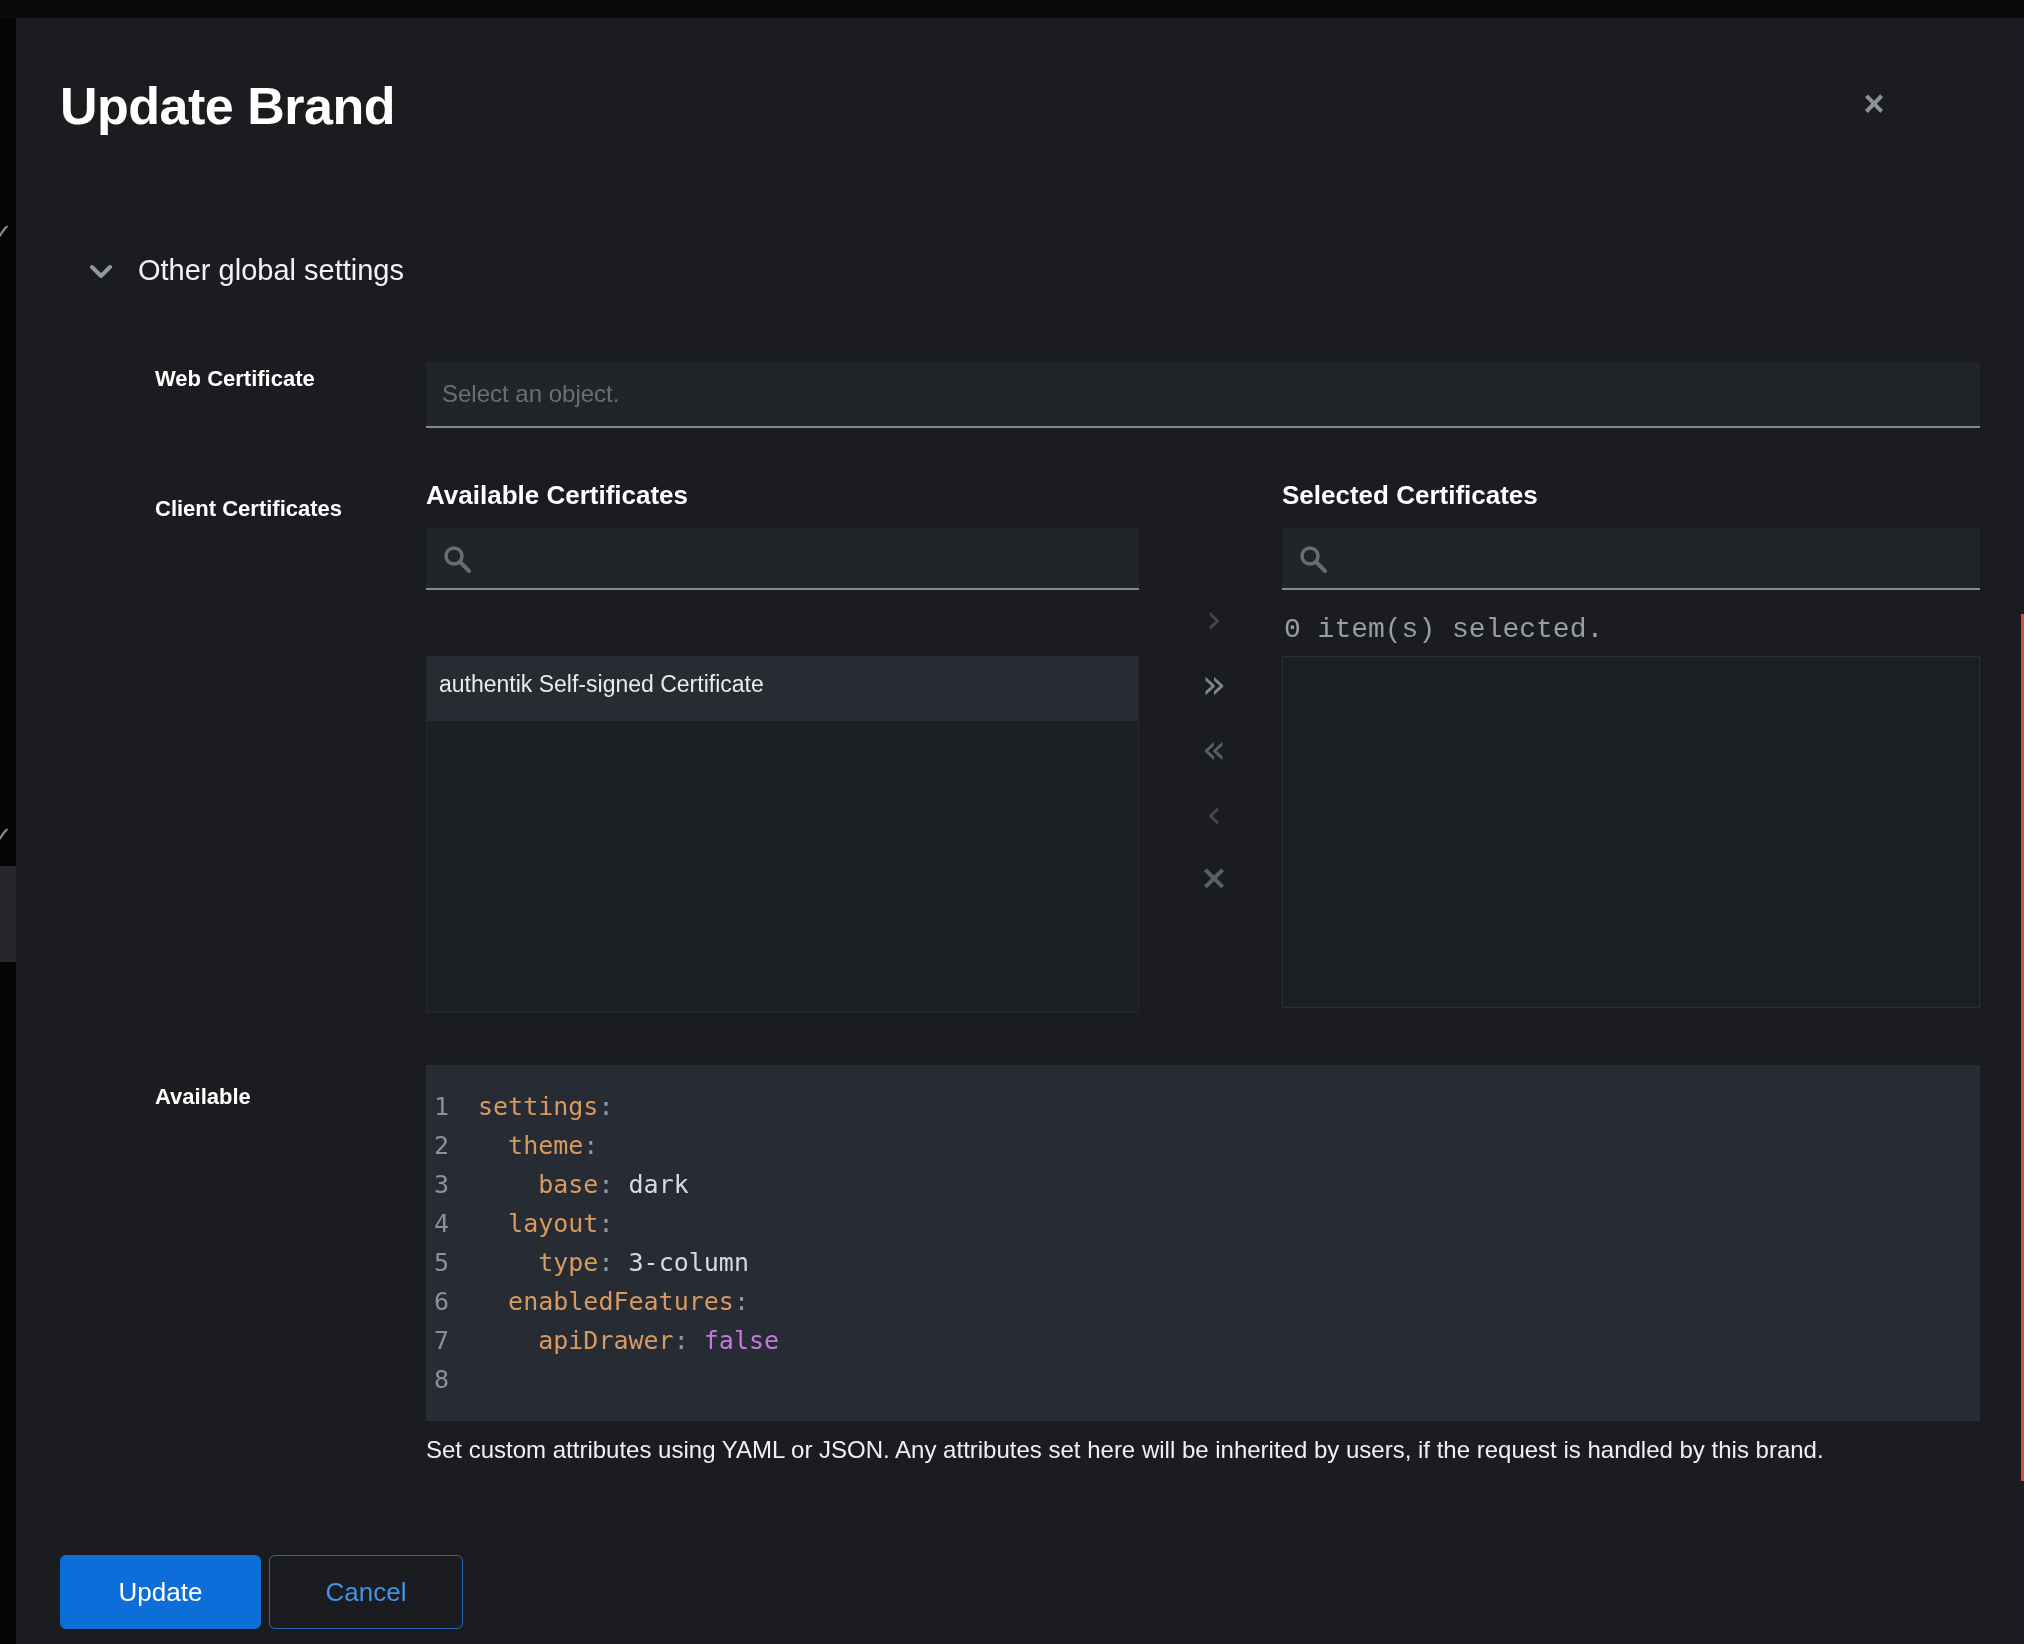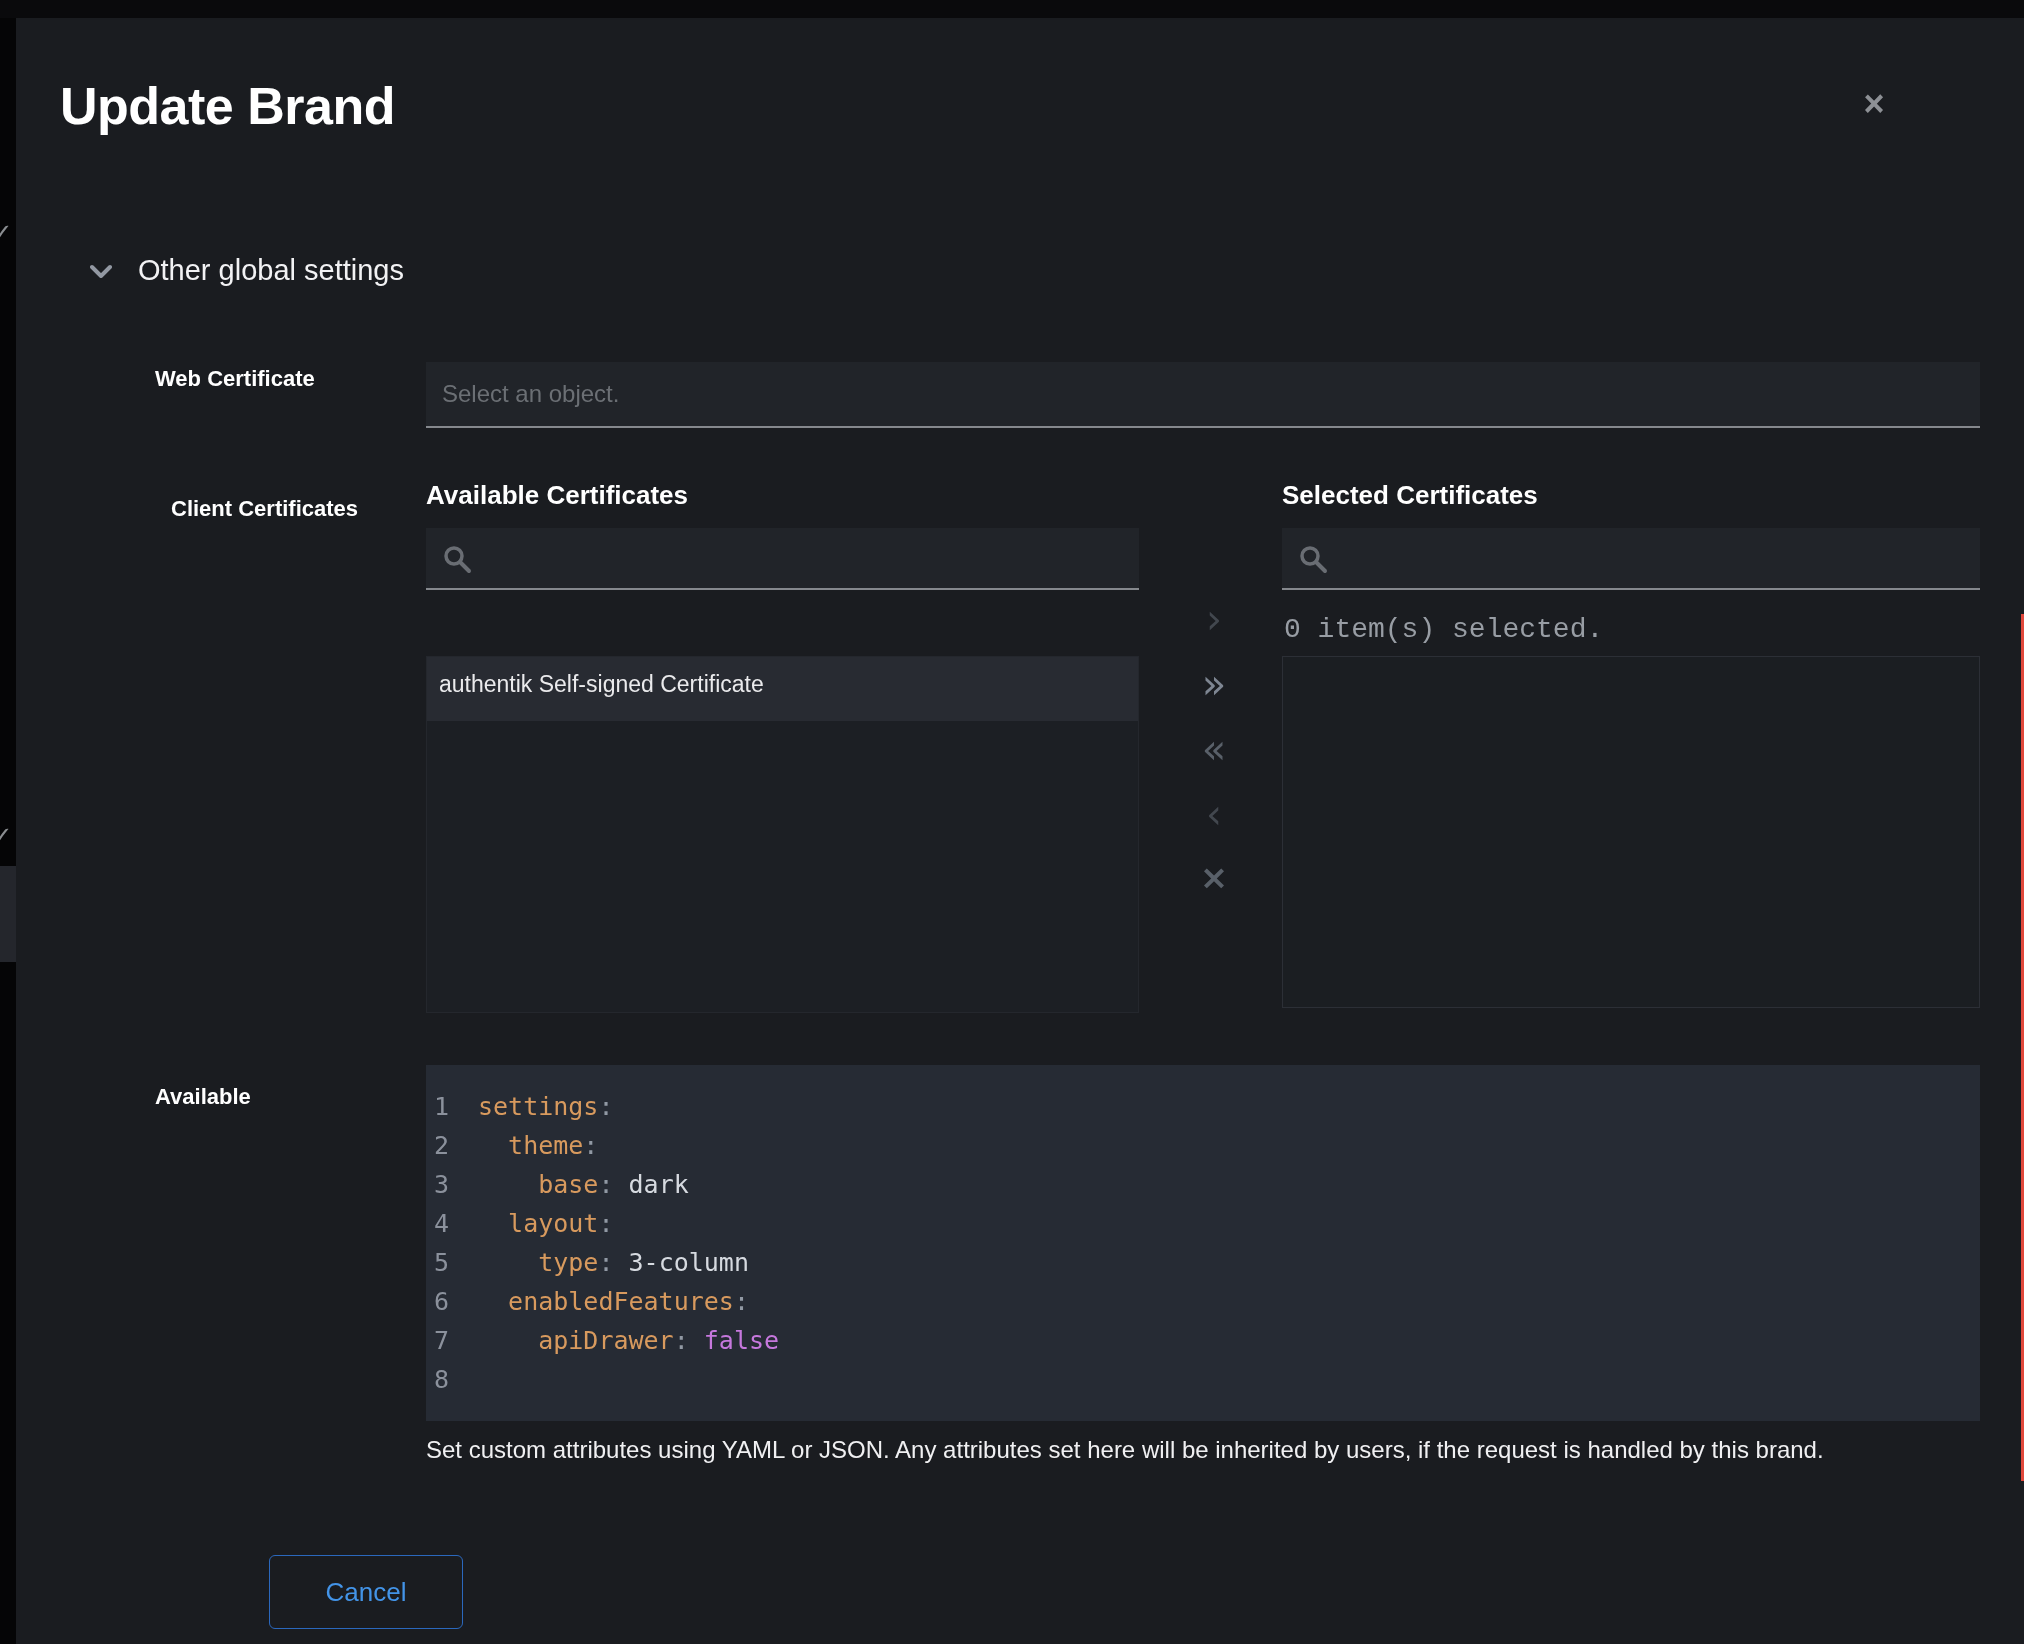--- a/index.html
+++ b/index.html
@@ -97,21 +97,21 @@
   <button class="expander">
     <svg class="chev" viewBox="0 0 22 14">
       <polyline points="2,3 11,12 20,3" fill="none" stroke="#9298a2" stroke-width="4" stroke-linecap="round" stroke-linejoin="round"></polyline>
     </svg>
     <span class="exp-label">Other global settings</span>
   </button>
 
   <label class="form-label" style="left:139px; top:348px;">Web Certificate</label>
   <input class="text-input" style="left: 410px; top: 344px; width: 1554px; height: 66px;" value="" placeholder="Select an object.">
 
-  <label class="form-label" style="left:139px; top:478px;margin-left:16px;">Client Certificates</label>
+  <label class="form-label" style="left:139px; top:478px;">Client Certificates</label>
 
   <div class="col-header" style="left:410px; top:462px;">Available Certificates</div>
   <div class="search-box" style="left:410px; top:510px; width:713px; height:62px;">
     <svg width="30" height="30" viewBox="0 0 30 30">
       <circle cx="12" cy="12" r="8" fill="none" stroke="#696d73" stroke-width="3.5"></circle>
       <line x1="18" y1="18" x2="27" y2="27" stroke="#696d73" stroke-width="4" stroke-linecap="round"></line>
     </svg>
     <input style="">
   </div>
   <div class="dual-list list-available" style="left:410px;">
@@ -143,16 +143,17 @@
         <div class="code-line"><span class="ln">3</span><span class="lc"><span class="tok-key">    base</span><span class="tok-punct">: </span><span class="tok-val">dark</span></span></div>
         <div class="code-line"><span class="ln">4</span><span class="lc"><span class="tok-key">  layout</span><span class="tok-punct">:</span></span></div>
         <div class="code-line"><span class="ln">5</span><span class="lc"><span class="tok-key">    type</span><span class="tok-punct">: </span><span class="tok-val">3-column</span></span></div>
         <div class="code-line"><span class="ln">6</span><span class="lc"><span class="tok-key">  enabledFeatures</span><span class="tok-punct">:</span></span></div>
         <div class="code-line"><span class="ln">7</span><span class="lc"><span class="tok-key">    apiDrawer</span><span class="tok-punct">: </span><span class="tok-bool">false</span></span></div>
         <div class="code-line"><span class="ln">8</span></div>
       </div>
   </div>
   <div class="help-text" style="left:410px;">Set custom attributes using YAML or JSON. Any attributes set here will be inherited by users, if the request is handled by this brand.</div>
 
+  <button class="btn btn-primary" style="left:44px;">Update</button>
   <button class="btn btn-link" style="left:253px;">Cancel</button>
 </div>
 
 <div class="drawer-edge"></div>
 
 </body></html>

